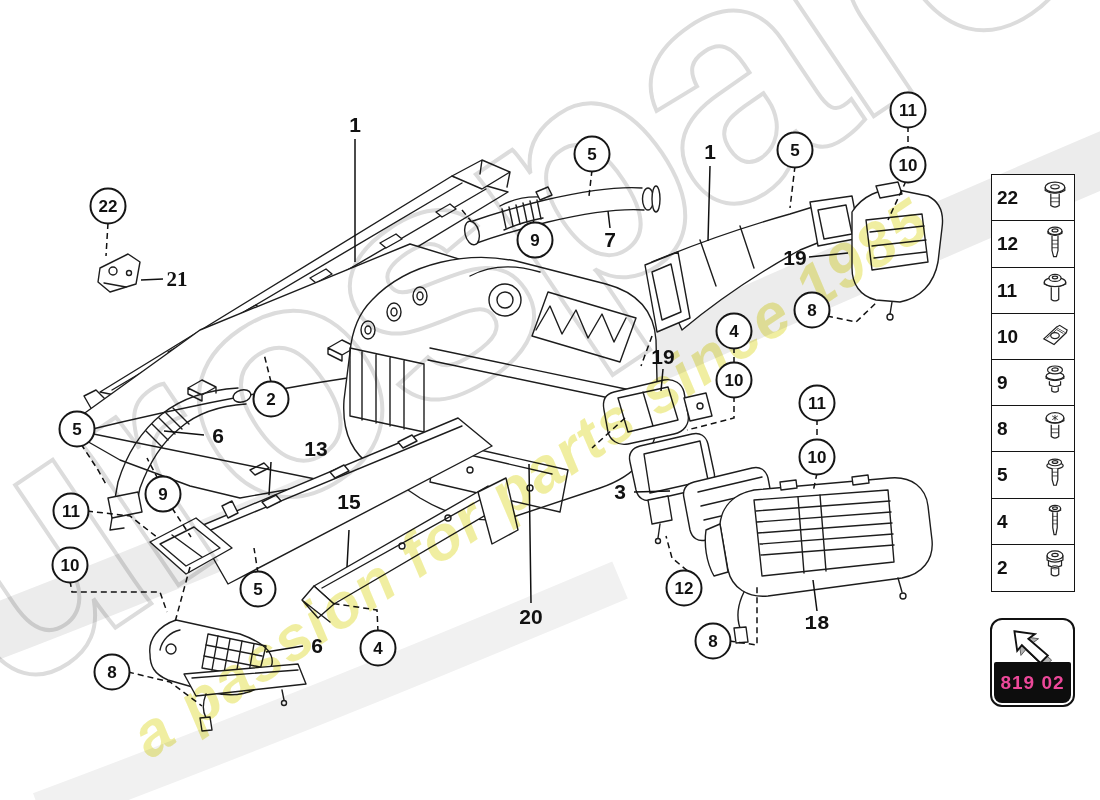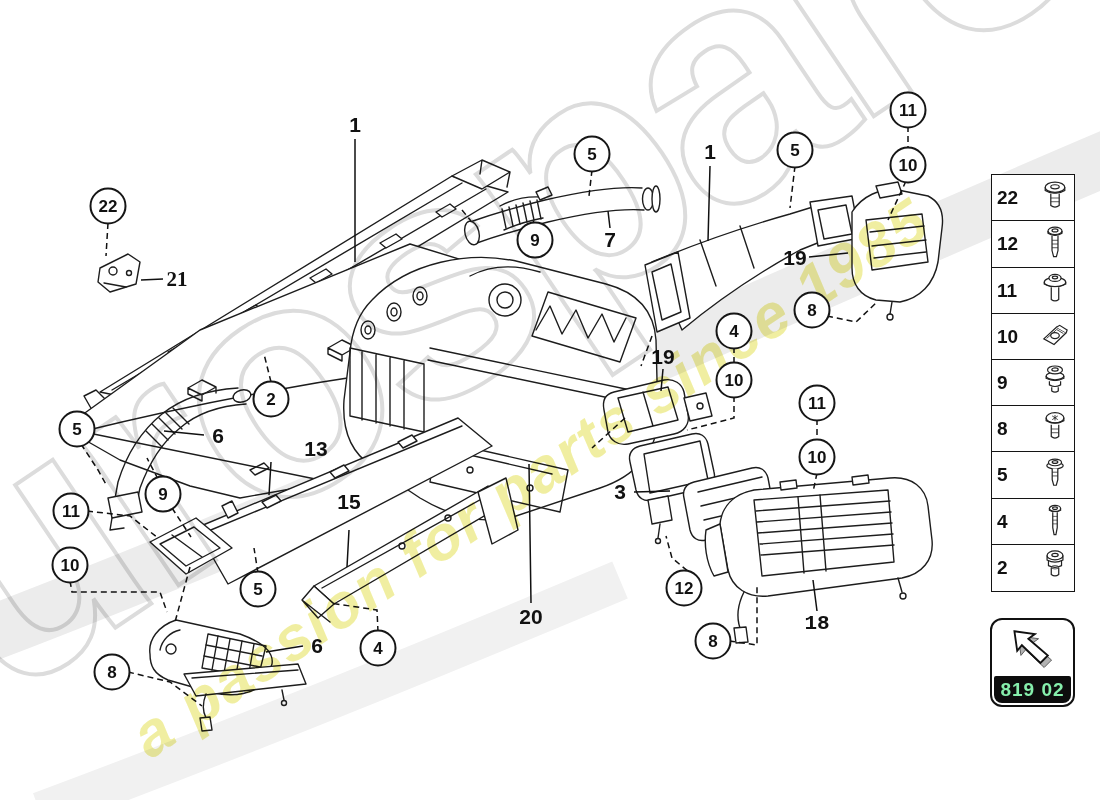--- a/index.html
+++ b/index.html
@@ -13,23 +13,23 @@
       font-weight:bold;font-size:17px;transform:translate(-50%,-50%);}
   .lb{position:absolute;transform:translate(-50%,-50%);font-weight:bold;font-size:21px;}
   .legend{position:absolute;left:991px;top:176px;width:84px;}
   .legend .cell{height:48px;border:1.8px solid #141414;margin-top:-1.8px;background:#fff;
       display:flex;align-items:center;justify-content:space-between;padding:0 5px;box-sizing:border-box;}
   .legend .num{font-weight:bold;font-size:19px;}
   .legend .icon{display:flex;align-items:center;}
   .codebox{position:absolute;left:990px;top:618px;width:85px;height:89px;background:#fff;
       border:2.5px solid #111;border-radius:12px;box-sizing:border-box;}
   .codebox .arrowwrap{position:absolute;left:0;right:0;top:2px;display:flex;justify-content:center;}
-  .codebox .codebar{position:absolute;left:2px;right:2px;bottom:2px;height:27px;background:#0d0d0d;
+  .codebox .codebar{position:absolute;left:2px;right:2px;bottom:2px;height:41px;background:#0d0d0d;
       border-radius:2px 2px 8px 8px;display:flex;align-items:center;justify-content:center;
-      color:#86efac;font-weight:bold;font-size:19px;letter-spacing:1px;}
+      color:#ec4899;font-weight:bold;font-size:19px;letter-spacing:1px;}
 </style>
 </head>
 <body>
 
 <div class="stage">
 
   <svg class="drawing" width="1100" height="800" viewBox="0 0 1100 800">
 
     <g fill="none">
       <path d="M-80,660 C300,520 700,330 1150,140" stroke="#ececec" stroke-width="55"></path>

